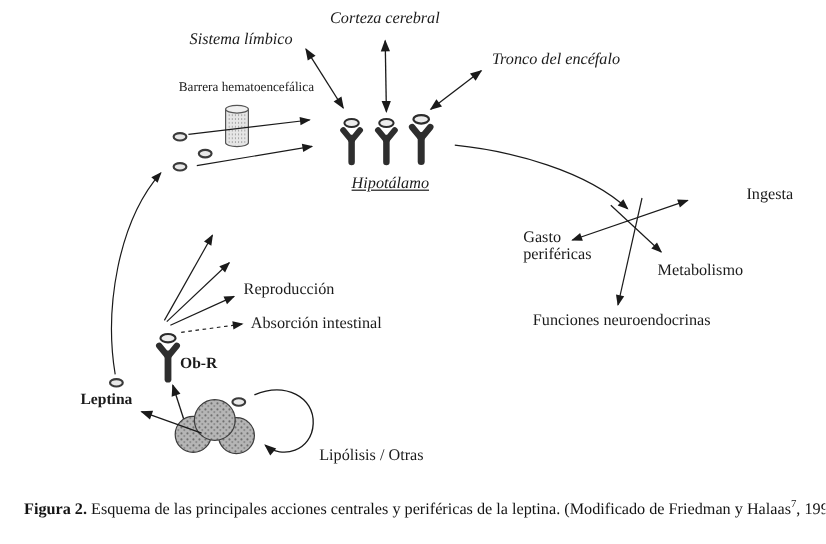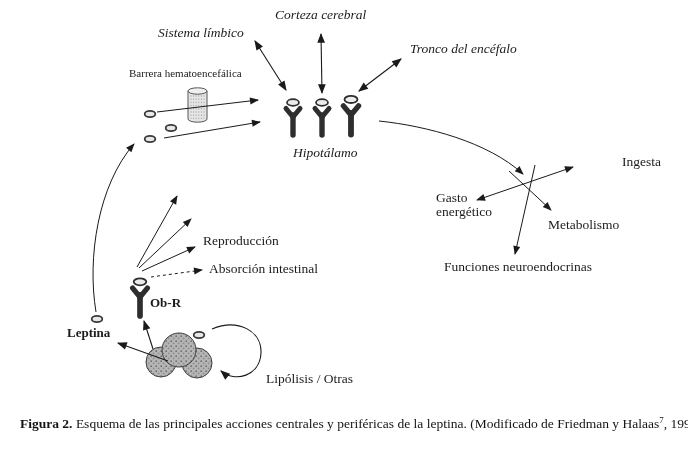--- a/index.html
+++ b/index.html
@@ -5,21 +5,21 @@
   html,body { margin:0; padding:0; background:#ffffff; }
   #stage {
     position:relative; width:688px; height:453px;
     background:#ffffff; overflow:hidden;
     font-family:"Liberation Serif", serif; color:#1b1b1b;
   }
   #diagram-svg { position:absolute; left:0; top:0; }
   .lbl { position:absolute; white-space:nowrap; line-height:1.05; }
   .ital { font-style:italic; font-size:13.5px; }
   .reg  { font-size:13.5px; }
-  .small{ font-size:11px; }
+  .small{ font-size:11px;margin-left:20px; }
   .bold { font-weight:bold; font-size:13px; }
   .wrap { white-space:normal; }
   #caption {
     position:absolute; left:20px; top:402px; width:650px;
     font-size:13.5px; line-height:16.5px; text-align:justify;
     padding-left:55px; text-indent:-55px; color:#141414;
   }
   #caption .figlabel { font-weight:bold; }
   #caption sup { font-size:9px; line-height:0; }
 </style>
@@ -119,31 +119,31 @@
       <use href="#receptor" transform="translate(351,114) scale(1.08)"></use>
     </g>
 
     <use href="#receptor" transform="translate(140,296) scale(1.05)"></use>
   </svg>
 
   <div class="lbl ital" style="left:275px; top:8px;">Corteza cerebral</div>
   <div class="lbl ital" style="left:158px; top:26px;">Sistema límbico</div>
   <div class="lbl ital" style="left:410px; top:42px;">Tronco del encéfalo</div>
   <div class="lbl small" style="left:129px; top:68px;">Barrera hematoencefálica</div>
-  <div class="lbl ital" style="left:293px; top:146px;">Hipotálamo</div>
+  <div class="lbl ital" style="left:293px; top:146px;text-decoration:underline;">Hipotálamo</div>
 
   <div class="lbl reg" style="left:203px; top:234px;">Reproducción</div>
   <div class="lbl reg" style="left:209px; top:262px;">Absorción intestinal</div>
   <div class="lbl reg" style="left:266px; top:343px;margin-top:29px;">Lipólisis / Otras</div>
 
   <div class="lbl bold" style="left:150px; top:296px;">Ob-R</div>
   <div class="lbl bold" style="left:67px; top:326px;">Leptina</div>
 
   <div class="lbl reg" style="left:582px; top:155px;margin-left:40px;">Ingesta</div>
-  <div class="lbl reg wrap" style="left:436px; top:191px; width:80px;">Gasto energético</div>
+  <div class="lbl reg wrap" style="left:436px; top:191px; width:80px;">Gasto periféricas</div>
   <div class="lbl reg" style="left:548px; top:218px;">Metabolismo</div>
   <div class="lbl reg" style="left:444px; top:260px;">Funciones neuroendocrinas</div>
 
   <p id="caption">
     <span class="figlabel">Figura 2.</span>
     <span>Esquema de las principales acciones centrales y periféricas de la leptina. (Modificado de Friedman y Halaas</span><sup>7</sup><span>, 1998).</span>
   </p>
 
 </div>
 

